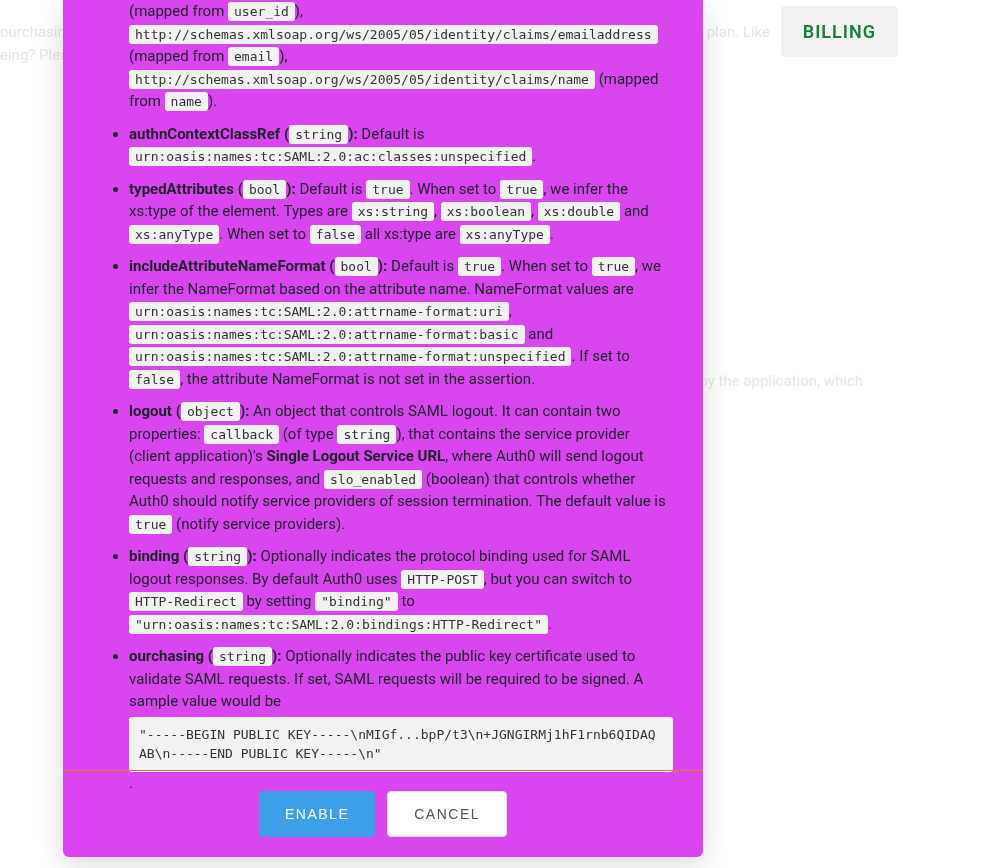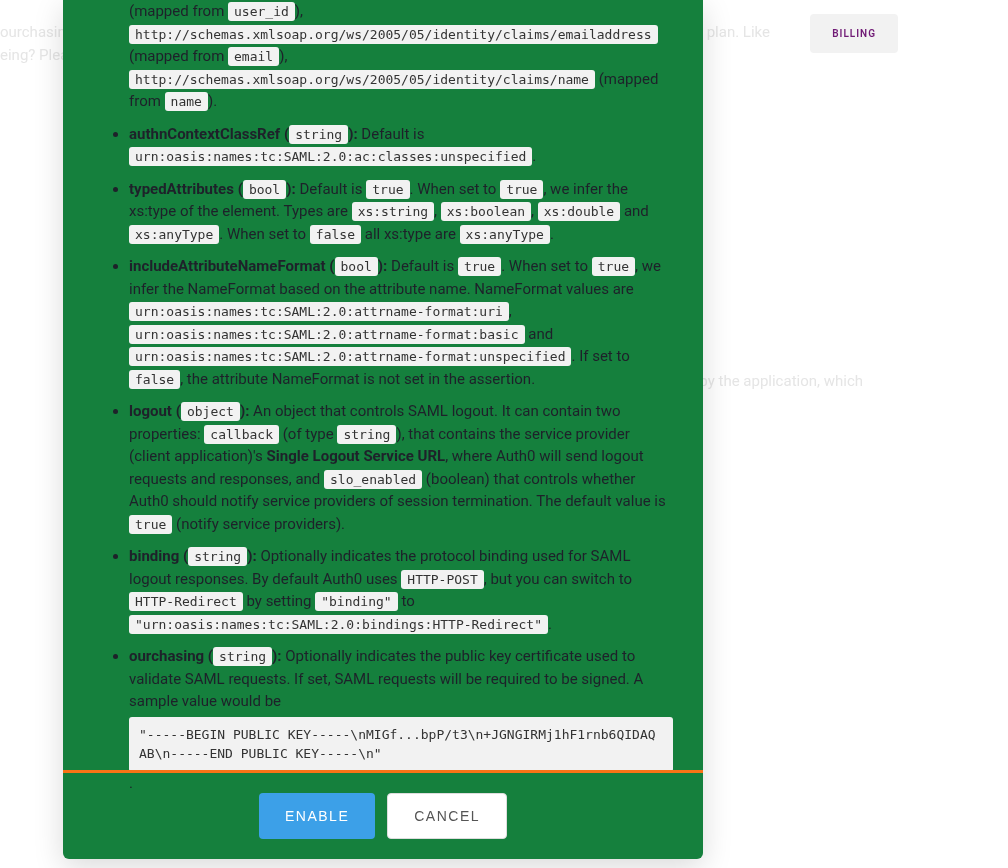--- a/index.html
+++ b/index.html
@@ -22,36 +22,36 @@
       left: 0;
       right: 0;
       bottom: 0;
       color: #e5e5e5;
       padding: 20px;
       font-size: 15px;
       line-height: 1.5;
     }
     .backdrop-billing {
       position: absolute;
-      top: 14px;
+      top: 6px;
       right: 110px;
       background: #f2f2f2;
-      color: #701a75;
-      font-size: 10px;
+      color: #15803d;
+      font-size: 18px;
       letter-spacing: 1px;
       font-weight: 600;
       padding: 12px 22px;
       border-radius: 4px;
     }
     .modal {
       position: absolute;
       left: 63px;
       top: 0;
       width: 640px;
-      background: #15803d;
+      background: #d946ef;
       border-bottom-left-radius: 6px;
       border-bottom-right-radius: 6px;
       box-shadow: 0 8px 30px rgba(0,0,0,0.15);
       overflow: hidden;
     }
     .modal-body {
       padding: 0 30px 20px 30px;
       max-height: 770px;
       overflow: visible;
     }
@@ -82,21 +82,21 @@
       margin-top: 4px;
     }
     strong {
       font-weight: 700;
     }
     .modal-footer {
       display: flex;
       justify-content: center;
       gap: 12px;
       padding: 20px;
-      border-top: 3px solid #f97316;
+      border-top: 1px solid #f97316;
     }
     .btn {
       font-size: 14px;
       letter-spacing: 1.5px;
       font-weight: 500;
       padding: 14px 26px;
       border-radius: 4px;
       cursor: pointer;
       border: none;
     }

